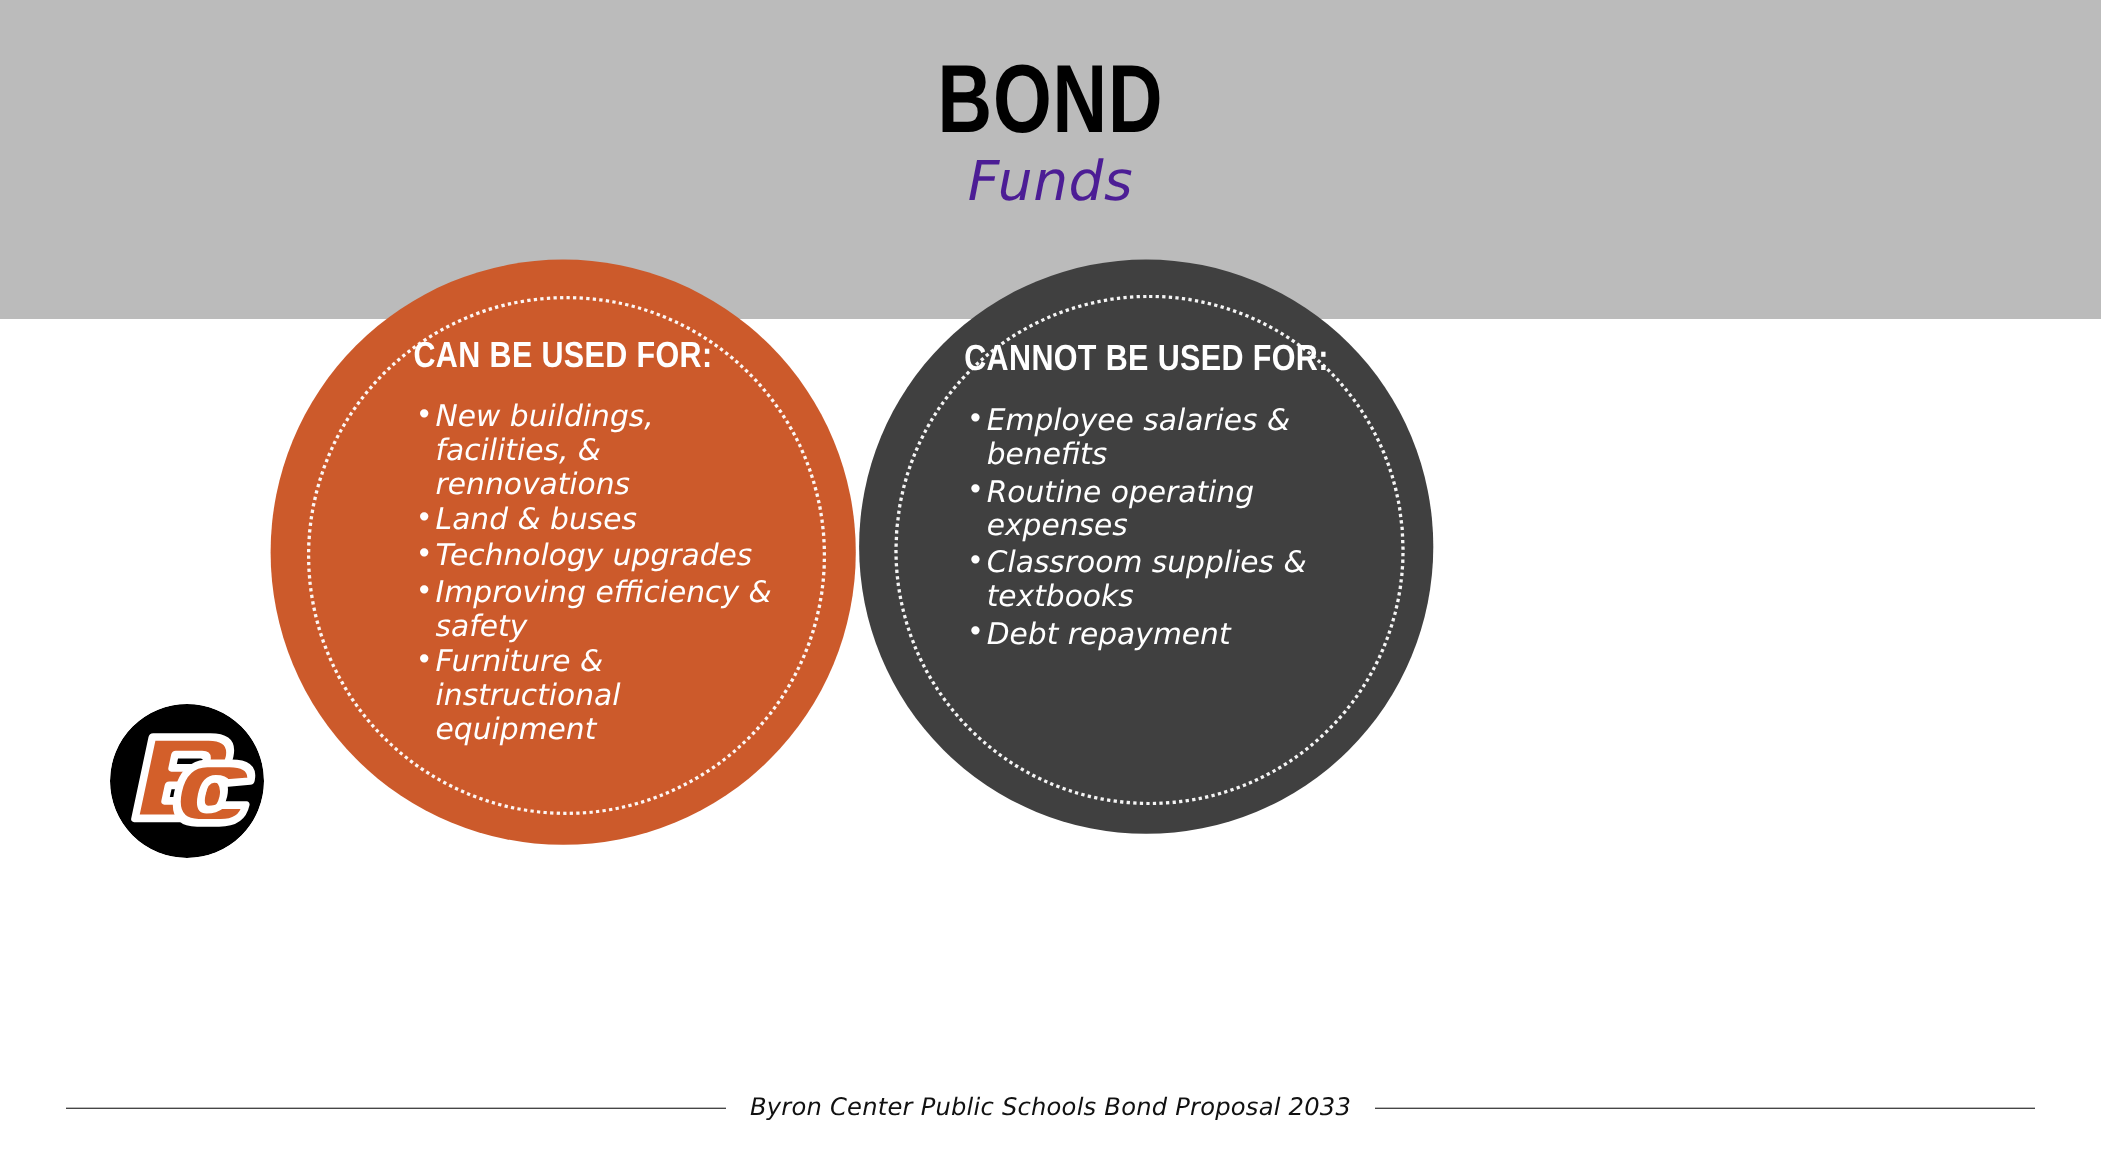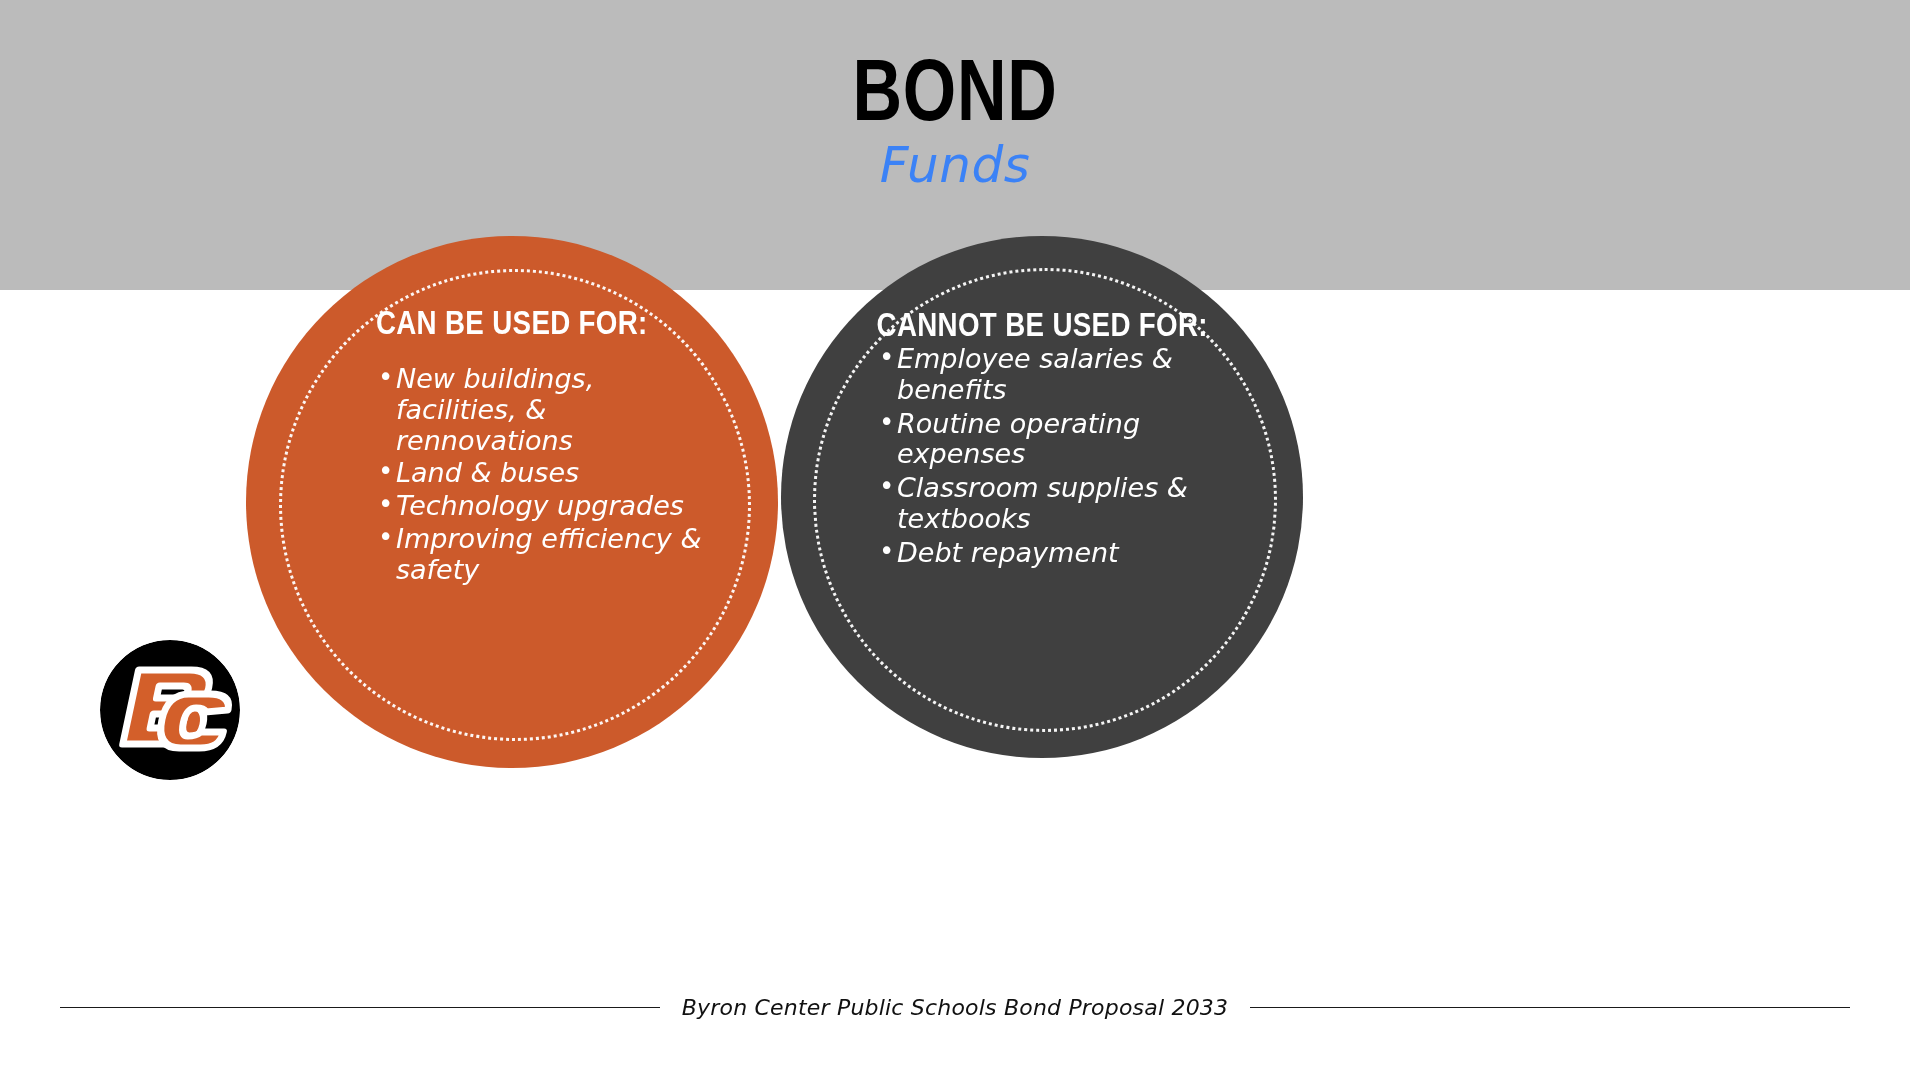--- a/index.html
+++ b/index.html
@@ -49,21 +49,21 @@
     transform: scaleX(0.78);
     transform-origin: center;
     display: block;
   }
   #title-sub {
     font-family: "DejaVu Sans", sans-serif;
     font-style: italic;
     font-weight: 400;
     font-size: 50px;
     line-height: 1.1;
-    color: #3b82f6;
+    color: #4c1d95;
     display: block;
     margin-top: 6px;
     letter-spacing: 0.5px;
   }
 
   
   .bubble {
     position: absolute;
     border-radius: 50%;
     box-sizing: border-box;
@@ -144,20 +144,21 @@
   
   #bubble-cannot {
     left: 781px;
     top: 236px;
     width: 522px;
     height: 522px;
     background: #404040;
   }
   #bubble-cannot .bubble-content { padding-top: 70px; }
   #bubble-cannot .bubble-list {
+    margin-top: 24px;
     width: 450px;
     padding-left: 62px;
     box-sizing: border-box;
   }
   #bubble-cannot .bubble-list li { margin-bottom: 3px; }
 
   
   #logo {
     position: absolute;
     left: 96px;
@@ -207,20 +208,21 @@
 
   <div class="bubble" id="bubble-can">
     <div class="bubble-inner-ring"></div>
     <div class="bubble-content">
       <div class="bubble-heading">CAN BE USED FOR:</div>
       <ul class="bubble-list">
         <li>New buildings, facilities, &amp; rennovations</li>
         <li>Land &amp; buses</li>
         <li>Technology upgrades</li>
         <li>Improving efficiency &amp; safety</li>
+        <li>Furniture &amp; instructional equipment</li>
       </ul>
     </div>
   </div>
 
   <div class="bubble" id="bubble-cannot">
     <div class="bubble-inner-ring"></div>
     <div class="bubble-content">
       <div class="bubble-heading">CANNOT BE USED FOR:</div>
       <ul class="bubble-list">
         <li>Employee salaries &amp; benefits</li>

